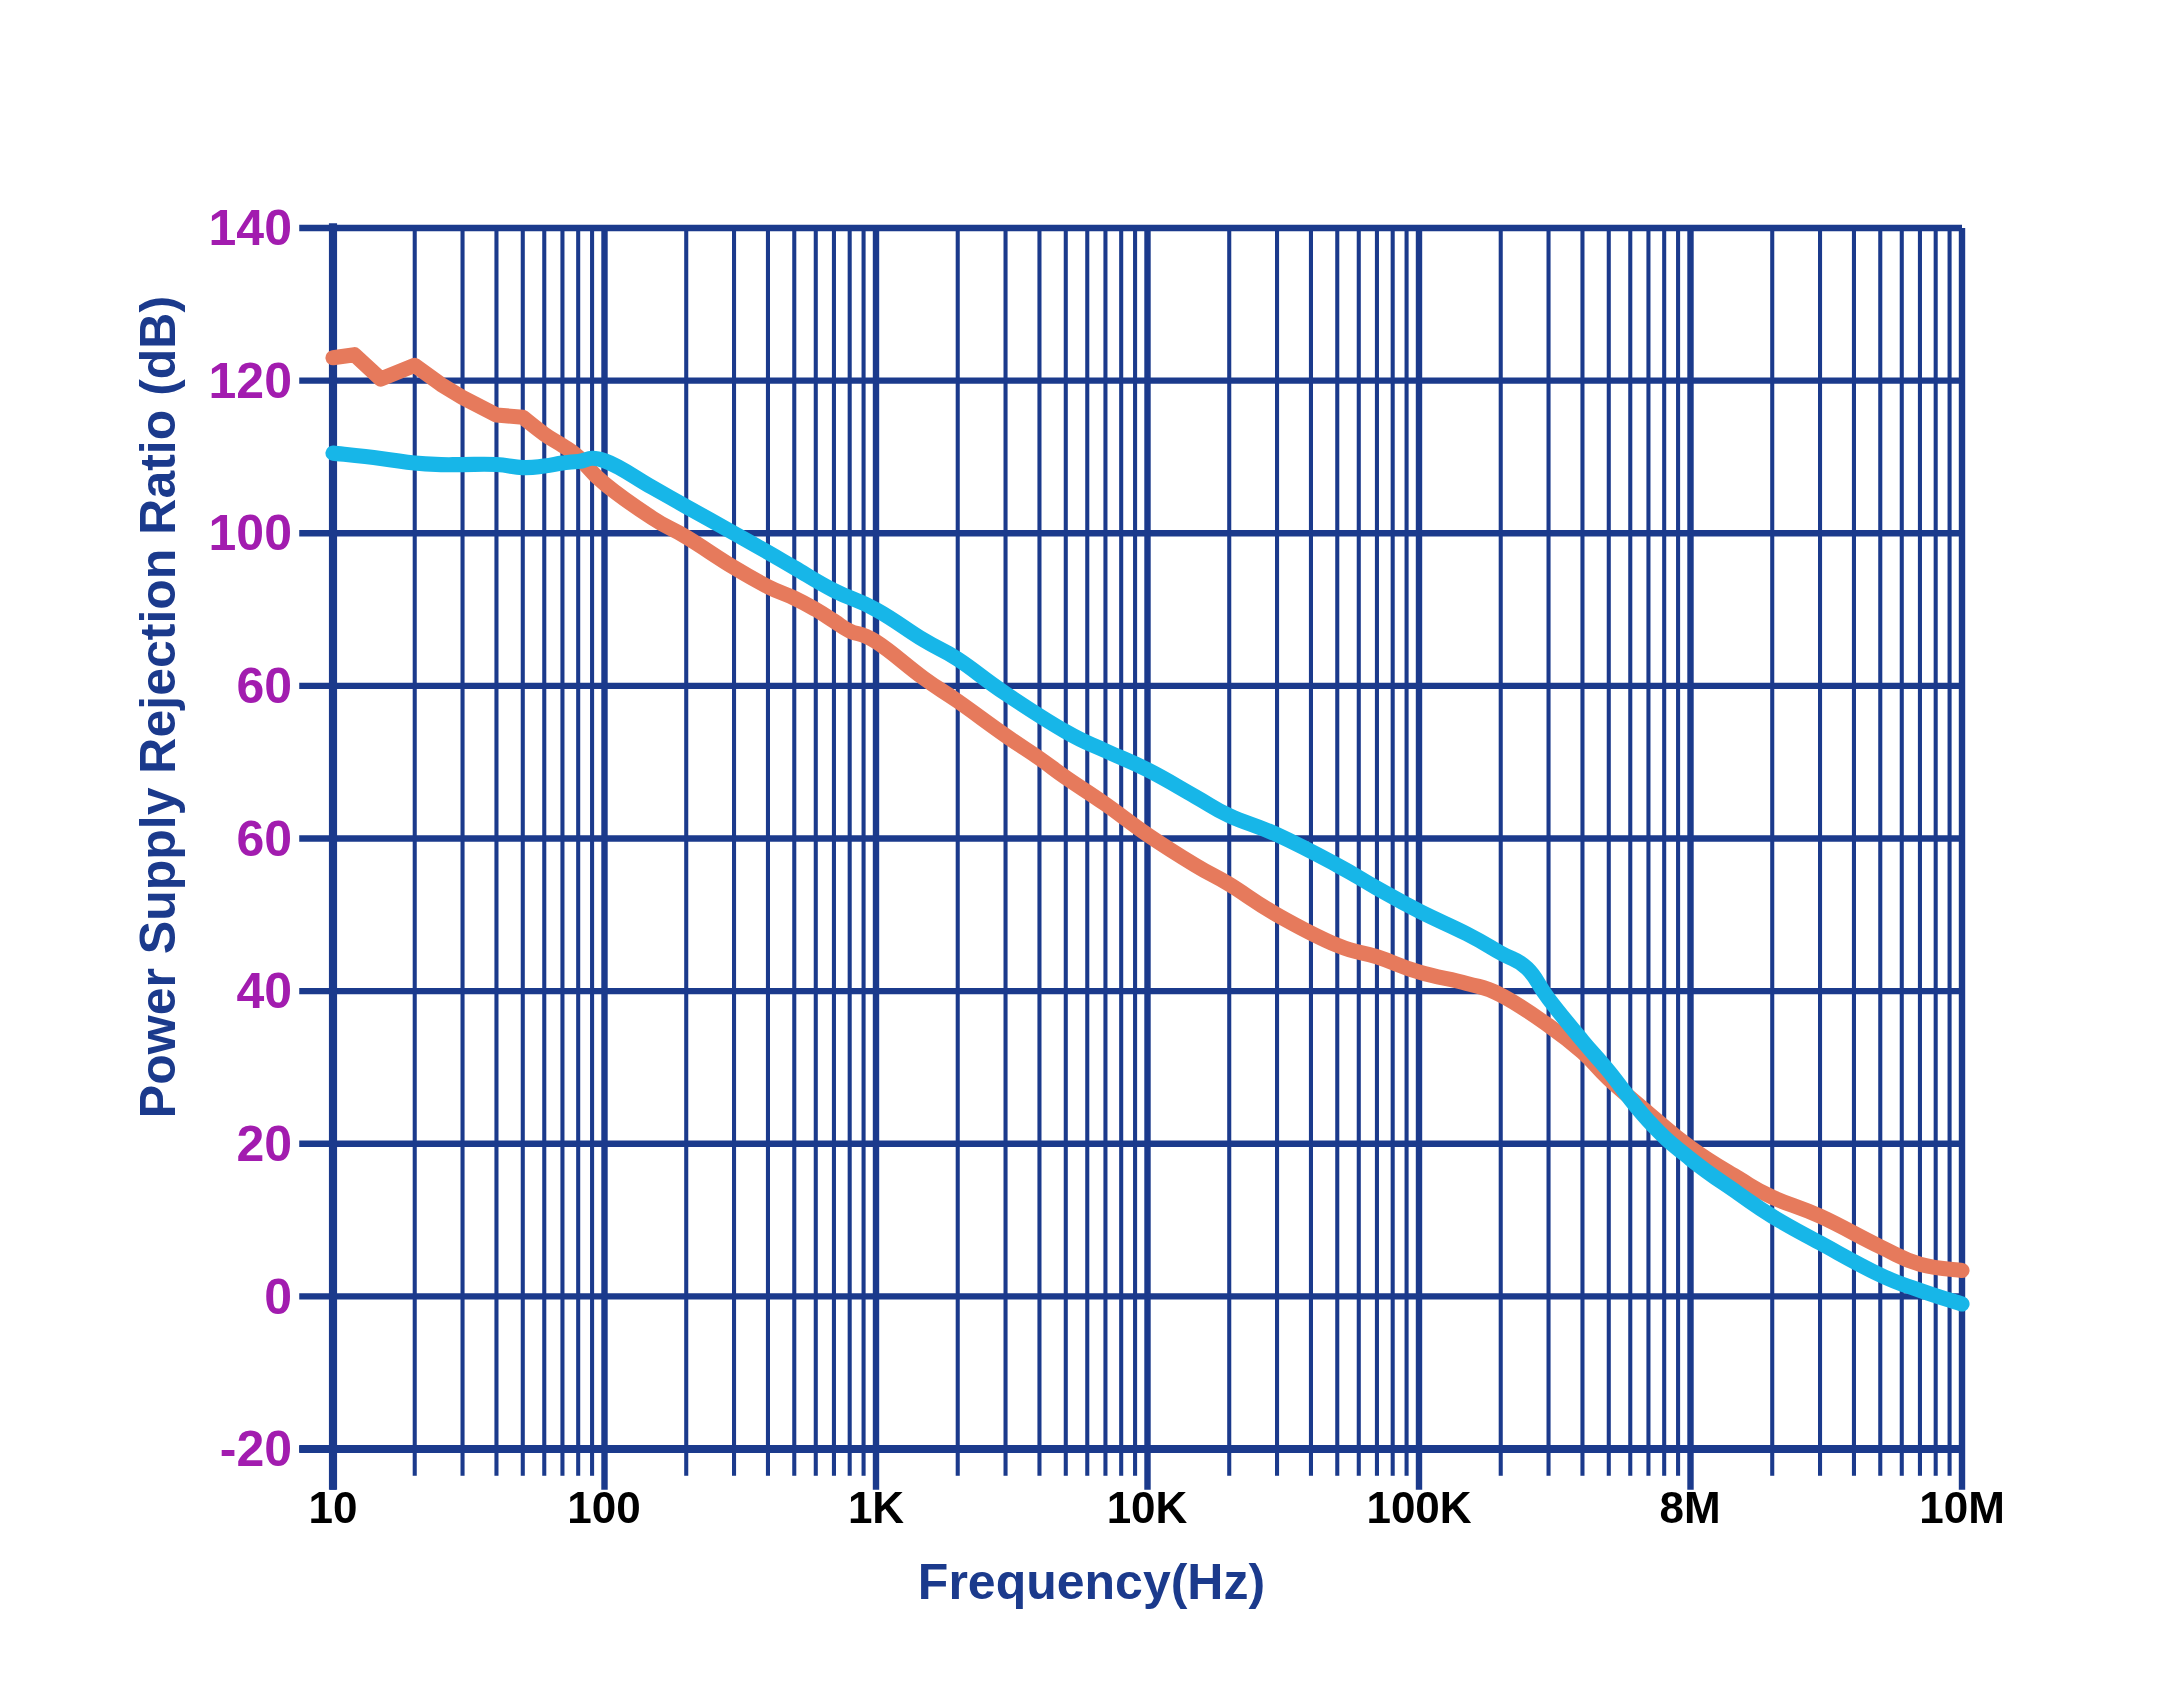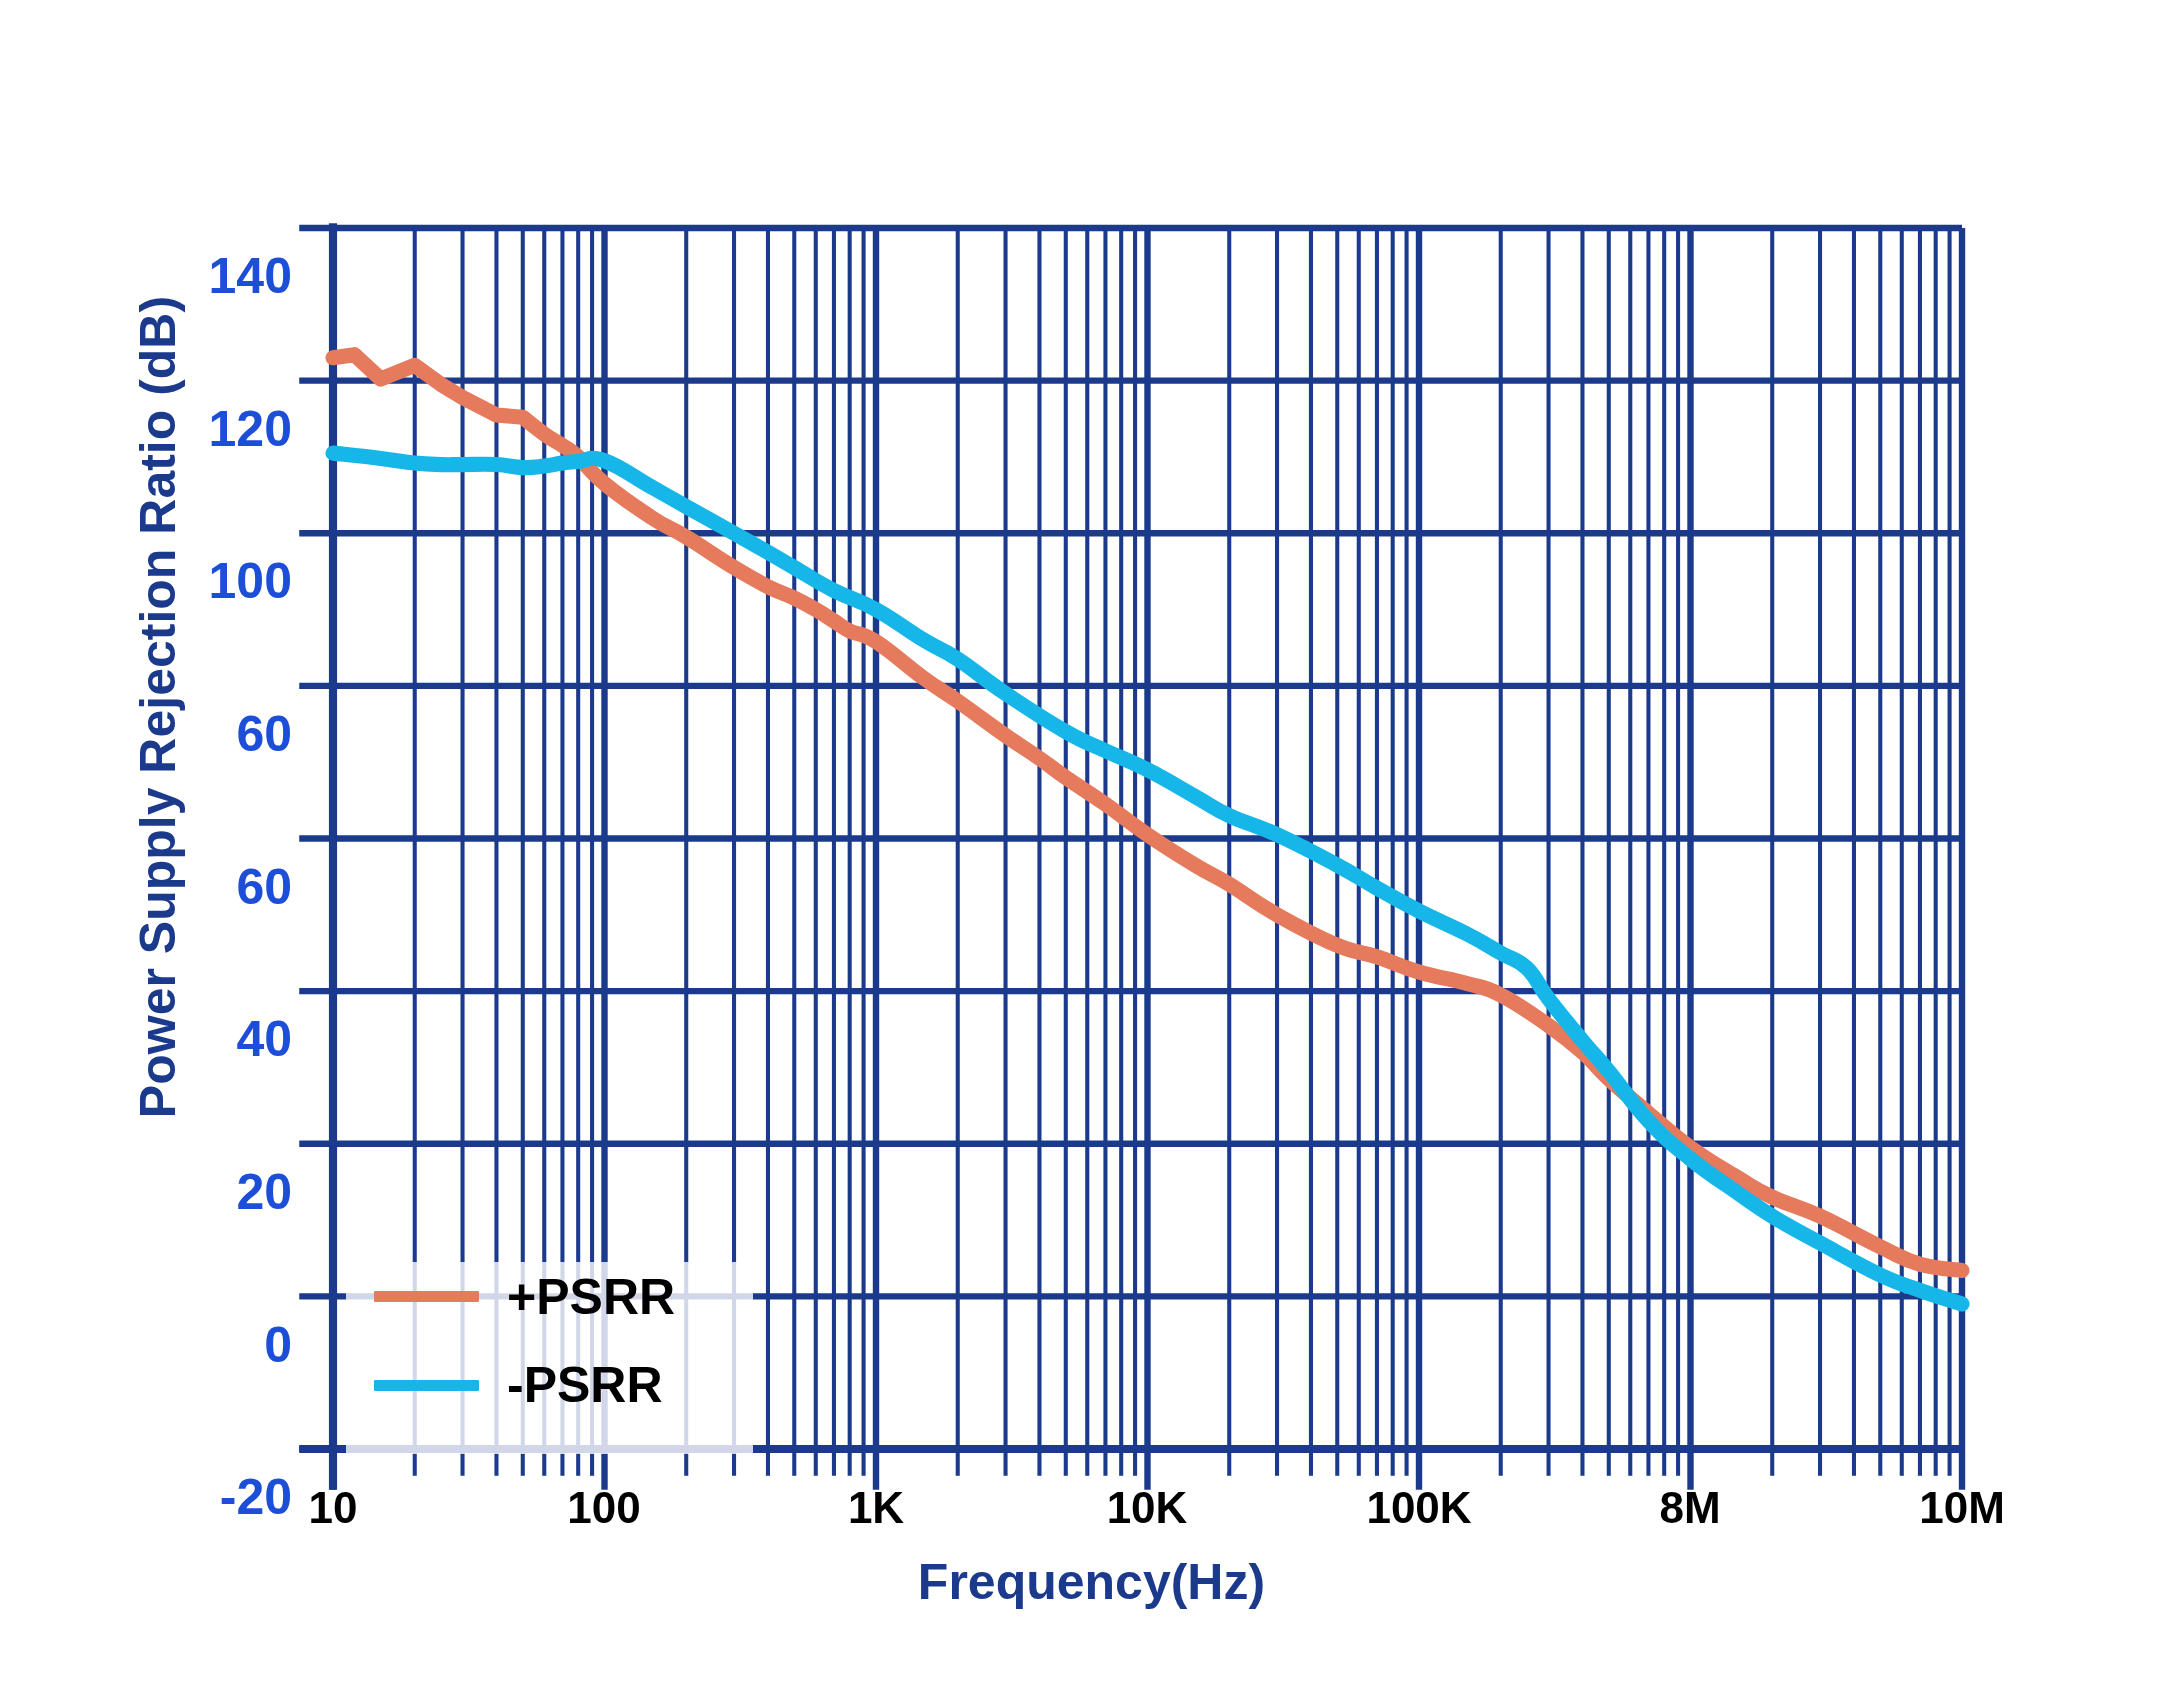--- a/index.html
+++ b/index.html
@@ -28,24 +28,23 @@
   }
 
   .plot-wrap{position:absolute;left:333px;top:228px;width:1629px;height:1221px;}
   svg.plot{position:absolute;left:0;top:0;width:1629px;height:1221px;overflow:visible;}
 
   .ytick{
     position:absolute;
     right:1.7px;
     width:244px;
     text-align:right;
-    font-weight:bold;font-size:50px;color:#1d4ed8;
+    font-weight:bold;font-size:50px;color:#a21caf;
     transform:translateY(-50%);
     white-space:nowrap;
-    margin-top:48px;
   }
   .xtick{
     position:absolute;
     top:1483px;
     width:244px;
     text-align:center;
     font-weight:bold;font-size:44px;color:#000000;
     transform:translateX(-50%);
     white-space:nowrap;
   }
@@ -229,26 +228,16 @@
   <div id="xtick-layer">
       <div class="xtick" style="left: 333px;">10</div>
       <div class="xtick" style="left: 604px;">100</div>
       <div class="xtick" style="left: 876px;">1K</div>
       <div class="xtick" style="left: 1147px;">10K</div>
       <div class="xtick" style="left: 1419px;">100K</div>
       <div class="xtick" style="left: 1690px;">8M</div>
       <div class="xtick" style="left: 1962px;">10M</div>
     </div>
 
-  <div class="legend-box">
-    <div class="legend-row r0">
-      <div class="legend-swatch" id="sw0" style="background: rgb(230, 122, 92);"></div>
-      <div class="legend-text">+PSRR</div>
-    </div>
-    <div class="legend-row r1">
-      <div class="legend-swatch" id="sw1" style="background: rgb(23, 182, 232);"></div>
-      <div class="legend-text">-PSRR</div>
-    </div>
-  </div>
 
   <div class="xlabel">Frequency(Hz)</div>
 </div>
 
 
 </body></html>

